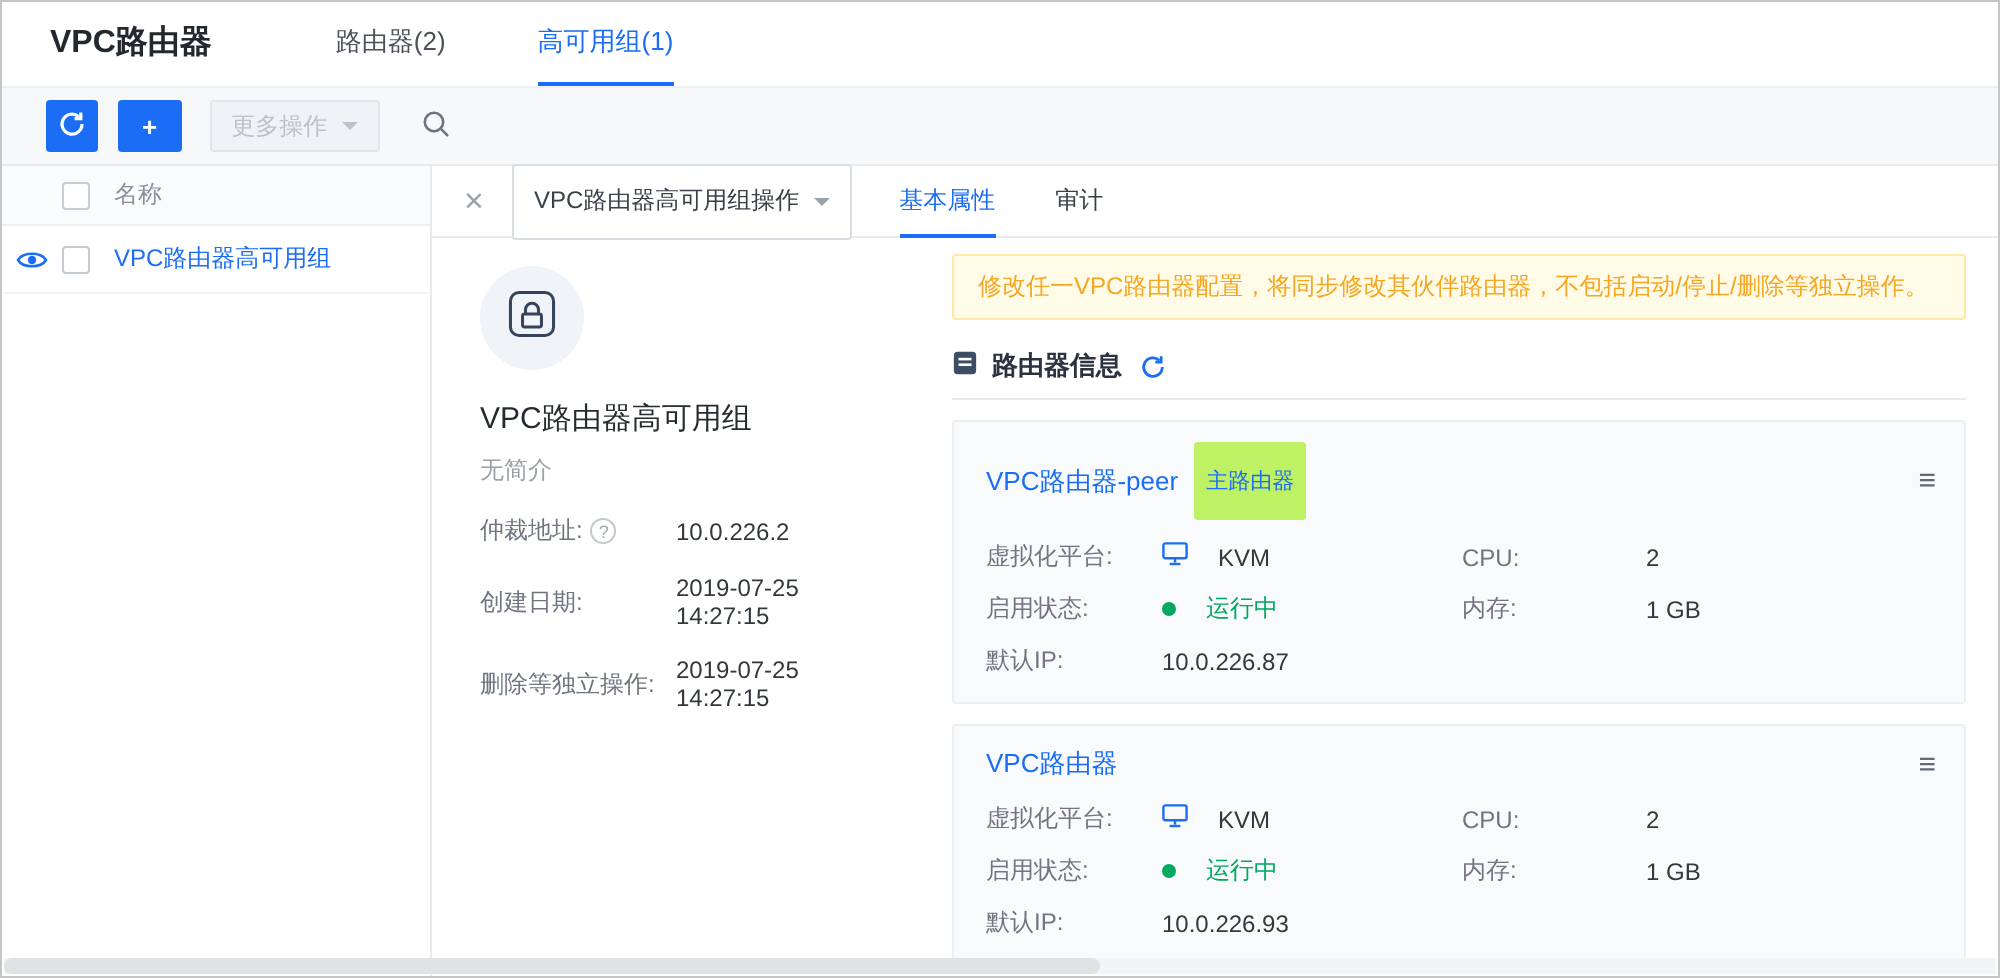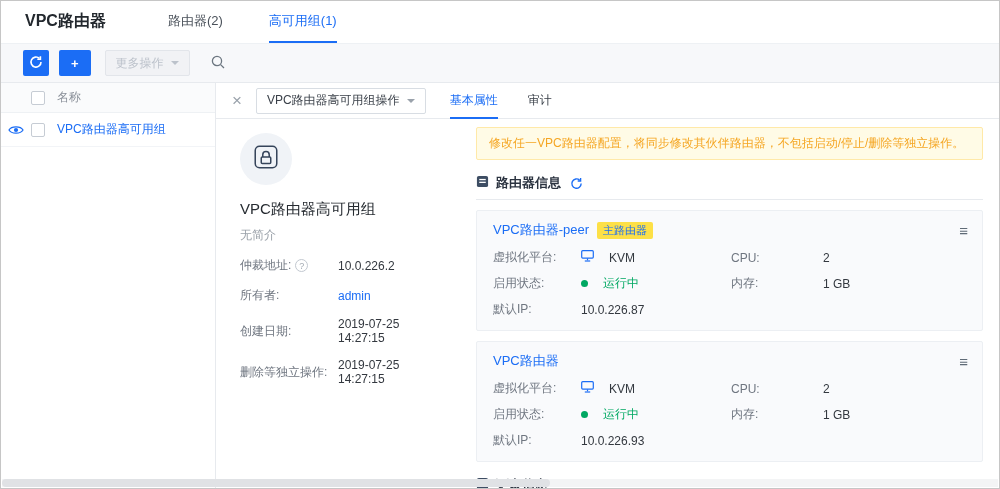--- a/index.html
+++ b/index.html
@@ -37,21 +37,21 @@
   .eye-col { width:30px; display:flex; justify-content:center; align-items:center; flex-shrink:0; }
   .cbx { width:14px; height:14px; border:1px solid #c6ccd4; border-radius:2px; background:#fff; margin-right:12px;
          flex-shrink:0; cursor:pointer; }
   .list-row { height:34px; display:flex; align-items:center; font-size:12px; color:#1b6df5;
               border-bottom:1px solid #f2f4f7; cursor:pointer; }
 
   
   .detail { flex:1; display:flex; flex-direction:column; min-width:0; }
   .dhdr { height:36px; border-bottom:1px solid #e7eaee; display:flex; align-items:center; padding:0 16px; flex-shrink:0; }
   .close { font-size:17px; color:#9aa2ab; cursor:pointer; margin-right:14px; line-height:1; }
-  .btn-action { height:26px; background:#fff; border:1px solid #d8dde3; color:#3a4049; font-size:12px;
+  .btn-action { height:38px; background:#fff; border:1px solid #d8dde3; color:#3a4049; font-size:12px;
                 padding:0 10px; gap:7px; }
   .btn-action .caret { color:#9aa2ab; }
   .dtabs { display:flex; gap:30px; margin-left:24px; height:36px;text-align:center; }
   .dtab { font-size:12px; color:#3a4049; line-height:34px; height:36px; cursor:pointer; }
   .dtab.active { color:#1b6df5; border-bottom:2px solid #1b6df5; }
   .dbody { flex:1; display:flex; overflow:hidden; }
 
   
   .info-col { width:204px; padding:14px 0 0 24px; flex-shrink:0; }
   .avatar { width:52px; height:52px; border-radius:50%; background:#f0f3f7; display:flex; align-items:center;
@@ -71,21 +71,21 @@
   .content-col { flex:1; padding:6px 16px 0 56px; min-width:0; }
   .warning { margin-top:2px; background:#fffbe6; border:1px solid #ffe9a8; color:#f5a623; font-size:12px;
              padding:7px 12px; border-radius:2px; }
   .sec-c { margin-top:14px; display:flex; align-items:center; gap:7px; font-size:13px; font-weight:bold;
            color:#2b3340; padding-bottom:7px; border-bottom:1px solid #e7eaee; }
   .refresh-sm { display:inline-flex; cursor:pointer; margin-left:2px; }
   .card { margin-top:10px; background:#f9fafc; border:1px solid #eceff3; border-radius:2px;
           padding:10px 14px 12px 16px; }
   .card-hdr { display:flex; align-items:center; }
   .card-title { font-size:13px; color:#1b6df5; }
-  .badge { margin-left:8px; background:#fde047; color:#1b6df5; font-size:11px; padding:1px 6px; border-radius:2px;text-align:right; }
+  .badge { margin-left:8px; background:#bef264; color:#1b6df5; font-size:11px; padding:12px 6px; border-radius:2px;text-align:right; }
   .ham { margin-left:auto; color:#5f6b77; font-size:15px; cursor:pointer; line-height:1; }
   .cgrid { margin-top:10px; display:grid; grid-template-columns:88px 150px 92px auto; row-gap:9px;
            font-size:12px; align-items:center; }
   .clabel { color:#6f7680; }
   .cvalue { color:#33383f; display:flex; align-items:center; gap:15px; }
   .dot { width:7px; height:7px; border-radius:50%; background:#00a862; flex-shrink:0; }
   .green { color:#00a862; }
 
   
   .hscroll { position:absolute; left:1px; right:1px; bottom:1px; height:8px; background:#f3f4f5; }
@@ -181,24 +181,20 @@
 
 
           <div class="frow">
             <span class="flabel">
               <span>仲裁地址:</span>
               <span class="help">?</span>
             </span>
             <span class="fvalue">10.0.226.2</span>
           </div>
           <div class="frow">
-            <span class="flabel">所有者:</span>
-            <span class="fvalue link">admin</span>
-          </div>
-          <div class="frow">
             <span class="flabel">创建日期:</span>
             <span class="fvalue">2019-07-25 14:27:15</span>
           </div>
           <div class="frow">
             <span class="flabel">删除等独立操作:</span>
             <span class="fvalue">2019-07-25 14:27:15</span>
           </div>
         </div>
 
         <div class="content-col">

